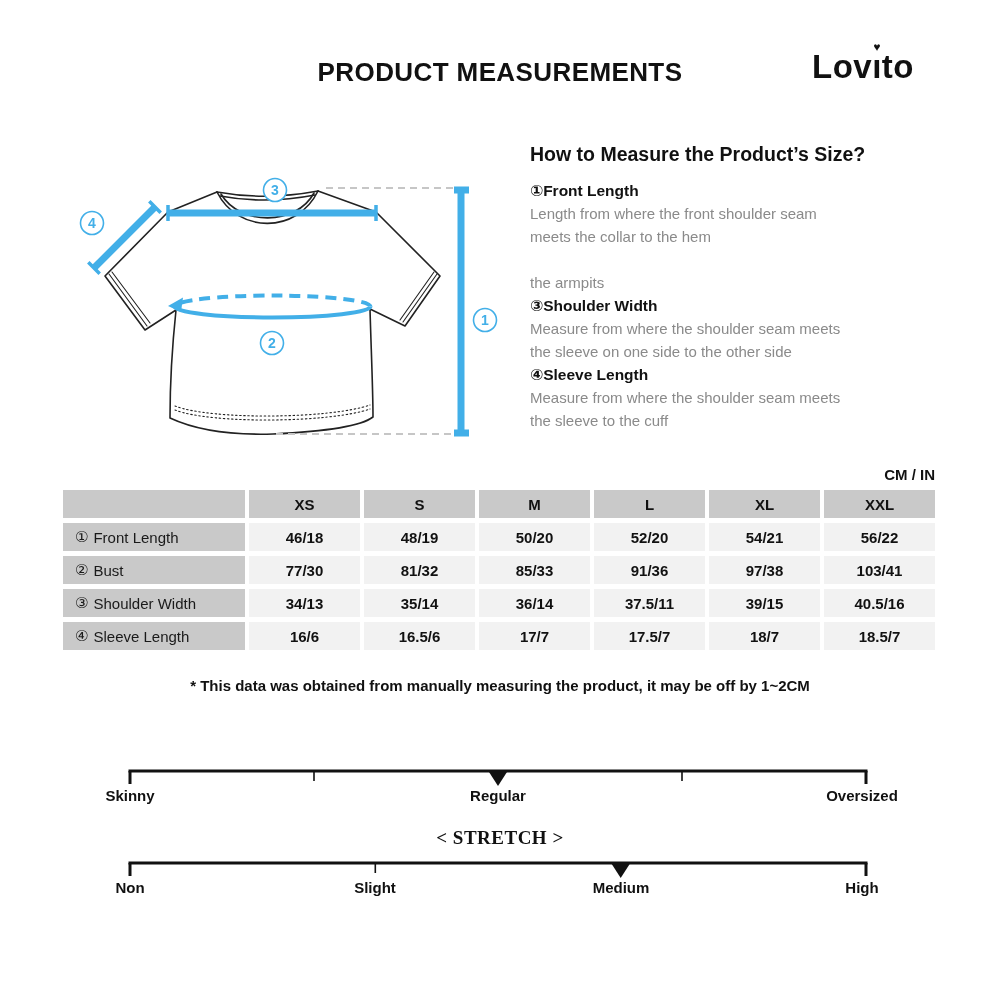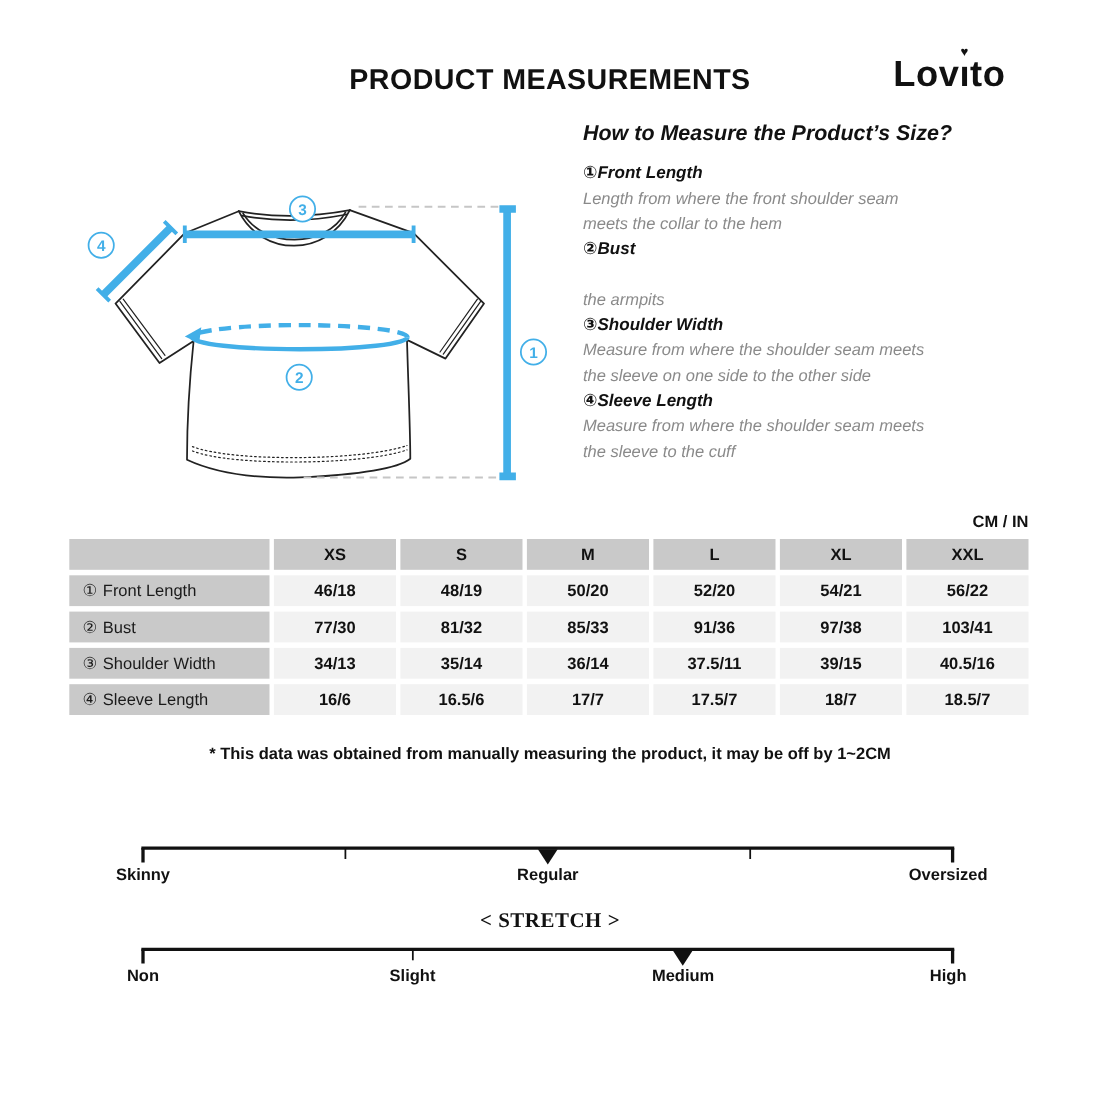--- a/index.html
+++ b/index.html
@@ -6,21 +6,21 @@
   .page{position:relative;width:1000px;height:1000px;background:#fff;overflow:hidden;
         font-family:"Liberation Sans","DejaVu Sans",sans-serif;color:#111;}
 
   .page-title{position:absolute;top:57px;left:0;width:100%;text-align:center;
               font-size:26px;font-weight:bold;letter-spacing:.4px;}
 
   .logo{position:absolute;top:48px;left:812px;font-size:33px;font-weight:bold;letter-spacing:.5px;}
   .logo-i{position:relative;display:inline-block;}
   .logo-heart{position:absolute;left:50%;top:-7px;transform:translateX(-50%);font-size:12px;line-height:12px;}
 
-  .howto{position:absolute;left:530px;top:108px;width:410px;font-style:italic;}
+  .howto{position:absolute;left:530px;top:141px;width:410px;}
   .howto h2{margin:0 0 12px 0;font-size:19.5px;line-height:26px;font-weight:bold;}
   .mi-title{font-size:15.5px;font-weight:bold;line-height:23px;color:#111;}
   .mi-desc{font-size:15px;line-height:23px;color:#8a8a8a;font-weight:normal;}
 
   .unit{position:absolute;top:466px;right:65px;font-size:15px;font-weight:bold;}
 
   .tbl{position:absolute;left:63px;top:490px;width:872px;display:grid;
        grid-template-columns:182px repeat(6,1fr);gap:5px 4px;grid-auto-rows:28px;}
   .cell{display:flex;align-items:center;justify-content:center;font-size:15px;}
   .cell.hdr{background:#c9c9c9;font-weight:bold;}
@@ -109,21 +109,20 @@
 
   <div class="howto">
     <h2>How to Measure the Product’s Size?</h2>
 
     <div class="mi">
       <div class="mi-title"><span>①</span><span>Front Length</span></div>
       <div class="mi-desc"><span>Length from where the front shoulder seam</span><br><span>meets the collar to the hem</span></div>
     </div>
 
     <div class="mi">
-      <div class="mi-title"><span>②</span><span>Bust</span></div>
       <div class="mi-desc"><br><span>the armpits</span></div>
     </div>
 
     <div class="mi">
       <div class="mi-title"><span>③</span><span>Shoulder Width</span></div>
       <div class="mi-desc"><span>Measure from where the shoulder seam meets</span><br><span>the sleeve on one side to the other side</span></div>
     </div>
 
     <div class="mi">
       <div class="mi-title"><span>④</span><span>Sleeve Length</span></div>

